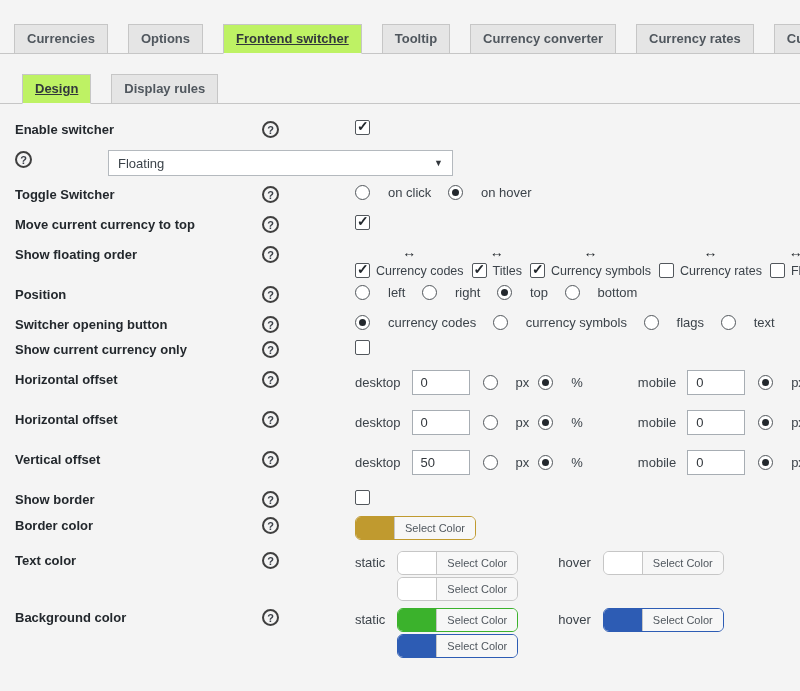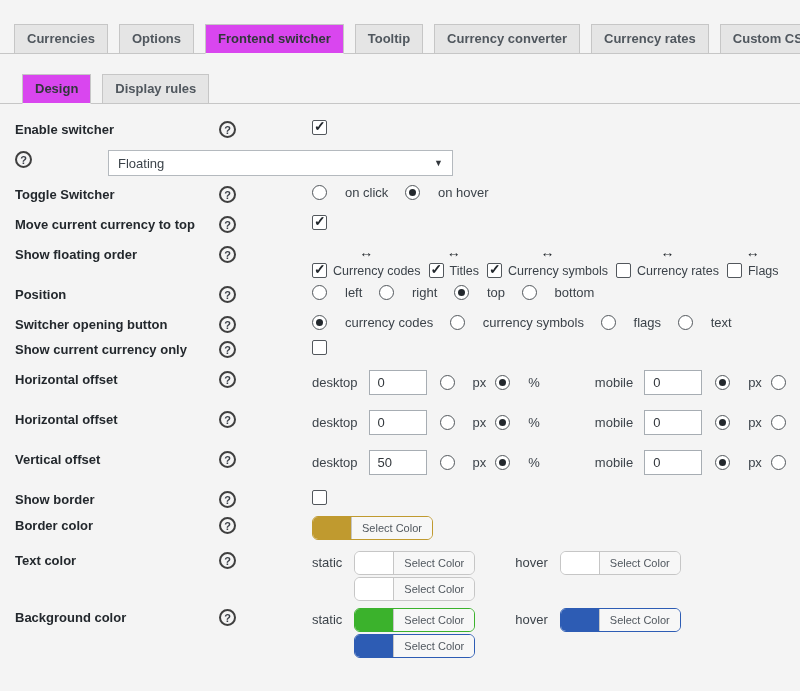--- a/index.html
+++ b/index.html
@@ -5,34 +5,34 @@
   * { box-sizing: border-box; }
   html,body { margin:0; padding:0; }
   body {
     width:800px; height:691px; overflow:hidden;
     background:#f4f4f4;
     font-family:"Liberation Sans", sans-serif;
     font-size:13px; color:#3c434a;
   }
 
   
-  .nav-tabs { display:flex; gap:11px; border-bottom:1px solid #c6c6c6; align-items:flex-end; }
+  .nav-tabs { display:flex; gap:20px; border-bottom:1px solid #c6c6c6; align-items:flex-end; }
   .main-tabs { padding:24px 0 0 14px; }
   .sub-tabs { margin-top:20px; padding:0 0 0 22px; }
   .nav-tab {
     padding:6px 12px 7px; background:#e5e5e5; border:1px solid #c6c6c6;
     margin-bottom:-1px; font-weight:bold; color:#50575e; cursor:pointer;
     white-space:nowrap;
   }
-  .nav-tab.active { background:#d946ef; border-bottom-color:#f4f4f4; color:#32373c; }
+  .nav-tab.active { background:#bef264; border-bottom-color:#f4f4f4; color:#32373c;text-decoration:underline; }
 
   
   .form { padding:16px 0 0 15px; }
   .row { display:flex; align-items:flex-start; margin-bottom:12px; }
-  .row-label { width:204px; font-weight:600; color:#23282d; padding-top:2px; }
+  .row-label { width:247px; font-weight:600; color:#23282d; padding-top:2px; }
   .row-help { width:93px; padding-top:1px; }
   .row-control { flex:1; min-width:0; }
 
   .help-icon {
     width:17px; height:17px; border:2px solid #3f3f3f; border-radius:50%;
     display:flex; align-items:center; justify-content:center;
     font-size:11px; font-weight:bold; color:#3a3f47; cursor:pointer; background:#f4f4f4;
   }
 
   

